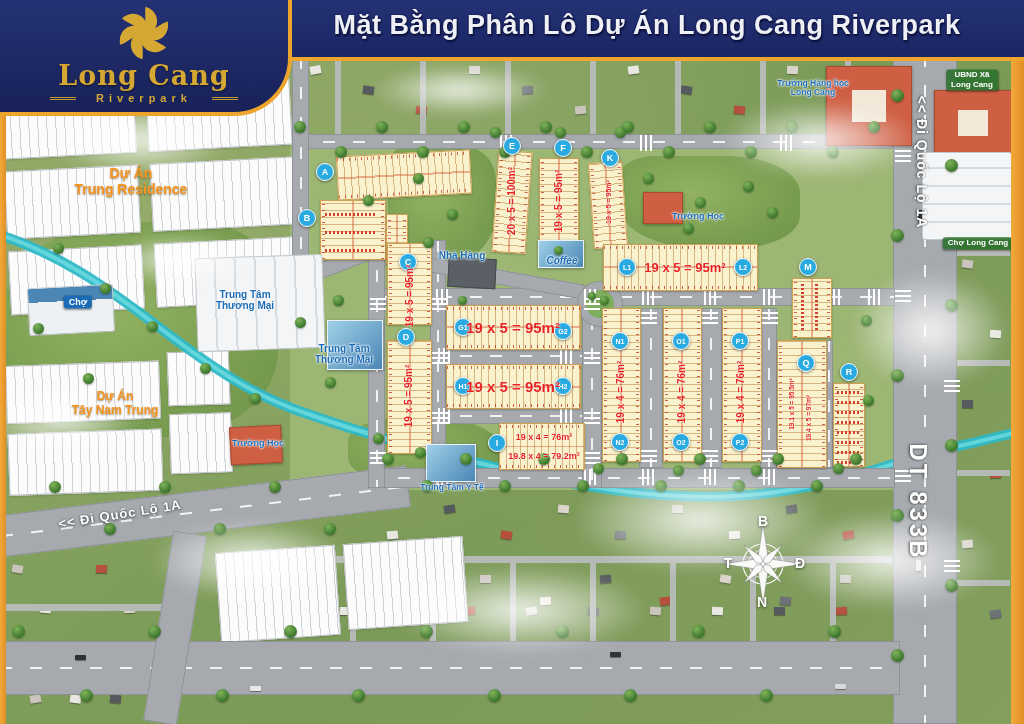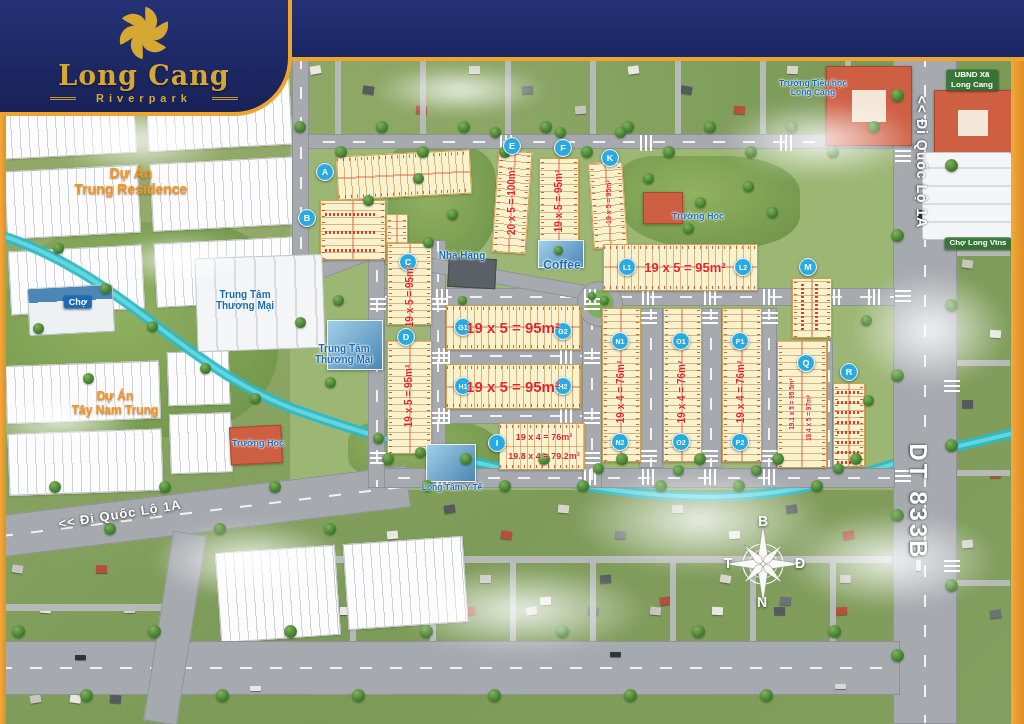--- a/index.html
+++ b/index.html
@@ -249,33 +249,33 @@
     <div class="ctr pill blue" style="left:78px;top:302px;font-size:9px;">Chợ</div>
     <div class="ctr lbl-blue" style="left:245px;top:300px;font-size:10px;">
       <div>Trung Tâm</div>
       <div>Thương Mại</div>
     </div>
     <div class="ctr lbl-blue" style="left:344px;top:354px;font-size:10px;">
       <div>Trung Tâm</div>
       <div>Thương Mại</div>
     </div>
     <div class="ctr lbl-blue" style="left:462px;top:255px;font-size:10px;">Nhà Hàng</div>
-    <div class="ctr lbl-blue" style="left:562px;top:266px;font-size:12px;">Coffee</div>
+    <div class="ctr lbl-blue" style="left:562px;top:260px;font-size:10px;font-style:italic;">Coffee</div>
     <div class="ctr lbl-blue" style="left:698px;top:217px;font-size:9px;">Trường Học</div>
     <div class="ctr lbl-blue" style="left:258px;top:444px;font-size:9px;">Trường Học</div>
     <div class="ctr lbl-blue" style="left:813px;top:88px;font-size:8.5px;">
-      <div>Trường Tiểu học</div>
+      <div>Trường Hàng học</div>
       <div>Long Cang</div>
     </div>
     <div class="ctr pill green" style="left:972px;top:80px;font-size:8px;">
       <div>UBND Xã</div>
       <div>Long Cang</div>
     </div>
-    <div class="ctr pill green" style="left:978px;top:243px;font-size:8px;">Chợ Long Vins</div>
-    <div class="ctr lbl-blue" style="left:452px;top:488px;font-size:8.5px;">Long Tâm Y Tế</div>
+    <div class="ctr pill green" style="left:978px;top:243px;font-size:8px;">Chợ Long Cang</div>
+    <div class="ctr lbl-blue" style="left:452px;top:488px;font-size:8.5px;">Trung Tâm Y Tế</div>
 
     <div class="ctr roadlbl r90cw" style="left:922px;top:162px;font-size:14px;">&lt;&lt;  Đi Quốc Lộ 1A</div>
     <div class="ctr roadlbl r90cw" style="left:918px;top:502px;font-size:24px;letter-spacing:3px;">DT 833B</div>
     <div class="ctr roadlbl" style="left:120px;top:514px;font-size:13px;transform:translate(-50%,-50%) rotate(-9deg);">&lt;&lt; Đi Quốc Lộ 1A</div>
 
     <svg id="compass" style="left:715px;top:516px;" width="96" height="96" viewBox="-48 -48 96 96">
       <g fill="#fff" stroke="#666" stroke-width="0.4" opacity="0.95">
         <circle r="20" fill="none" stroke="#fff" stroke-width="1.2"></circle>
         <circle r="14" fill="none" stroke="#fff" stroke-width="1"></circle>
         <g>
@@ -532,20 +532,21 @@
       <div class="cloud" style="left: 780px; top: 510px; width: 220px; height: 100px;"></div>
       <div class="cloud" style="left: 370px; top: 65px; width: 180px; height: 50px;"></div>
       <div class="cloud" style="left: 570px; top: 465px; width: 260px; height: 110px;"></div>
       <div class="cloud" style="left: 110px; top: 235px; width: 140px; height: 50px;"></div>
     </div>
 
   <div class="frame" style="left:0;top:112px;width:6px;height:612px;"></div>
   <div class="frame" style="left:1011px;top:57px;width:13px;height:667px;"></div>
 
   <div id="top-band"></div>
+  <div id="page-title">Mặt Bằng Phân Lô Dự Án Long Cang Riverpark</div>
   <div id="logo-panel">
     <svg id="logo-mark" width="62" height="62" viewBox="-40 -40 80 80">
       <g fill="#d5a733">
         <path d="M2,-34 C16,-30 22,-14 12,-3 C7,2 1,3 -3,1 C5,-10 0,-24 2,-34 Z"></path>
         <path d="M2,-34 C16,-30 22,-14 12,-3 C7,2 1,3 -3,1 C5,-10 0,-24 2,-34 Z" transform="rotate(60)"></path>
         <path d="M2,-34 C16,-30 22,-14 12,-3 C7,2 1,3 -3,1 C5,-10 0,-24 2,-34 Z" transform="rotate(120)"></path>
         <path d="M2,-34 C16,-30 22,-14 12,-3 C7,2 1,3 -3,1 C5,-10 0,-24 2,-34 Z" transform="rotate(180)"></path>
         <path d="M2,-34 C16,-30 22,-14 12,-3 C7,2 1,3 -3,1 C5,-10 0,-24 2,-34 Z" transform="rotate(240)"></path>
         <path d="M2,-34 C16,-30 22,-14 12,-3 C7,2 1,3 -3,1 C5,-10 0,-24 2,-34 Z" transform="rotate(300)"></path>
       </g>

